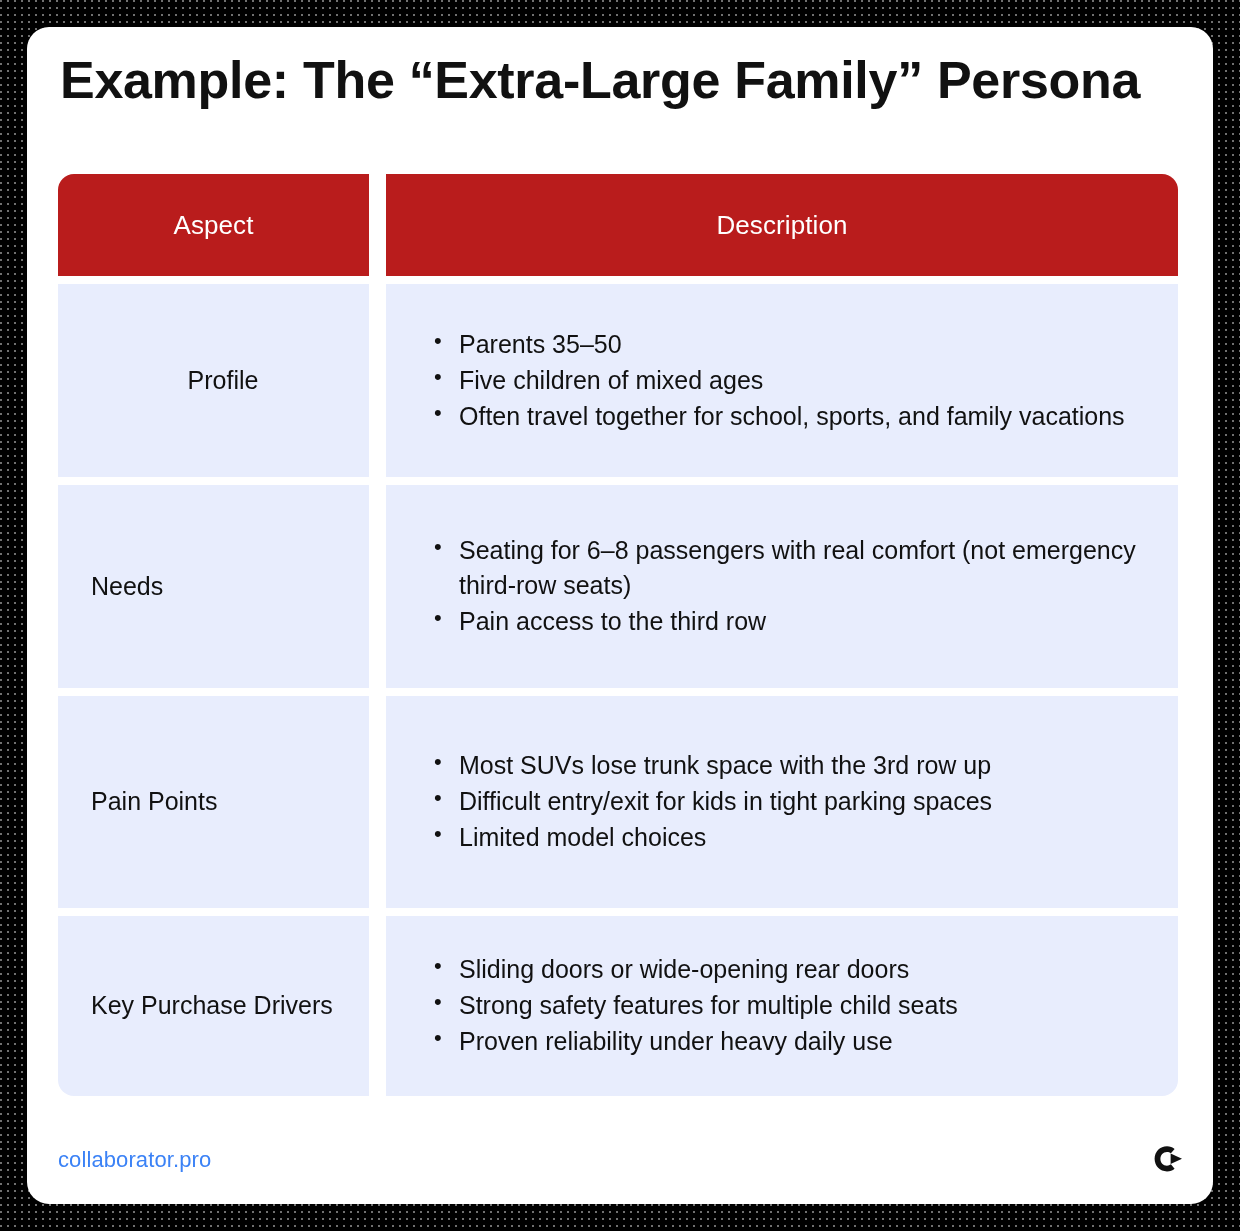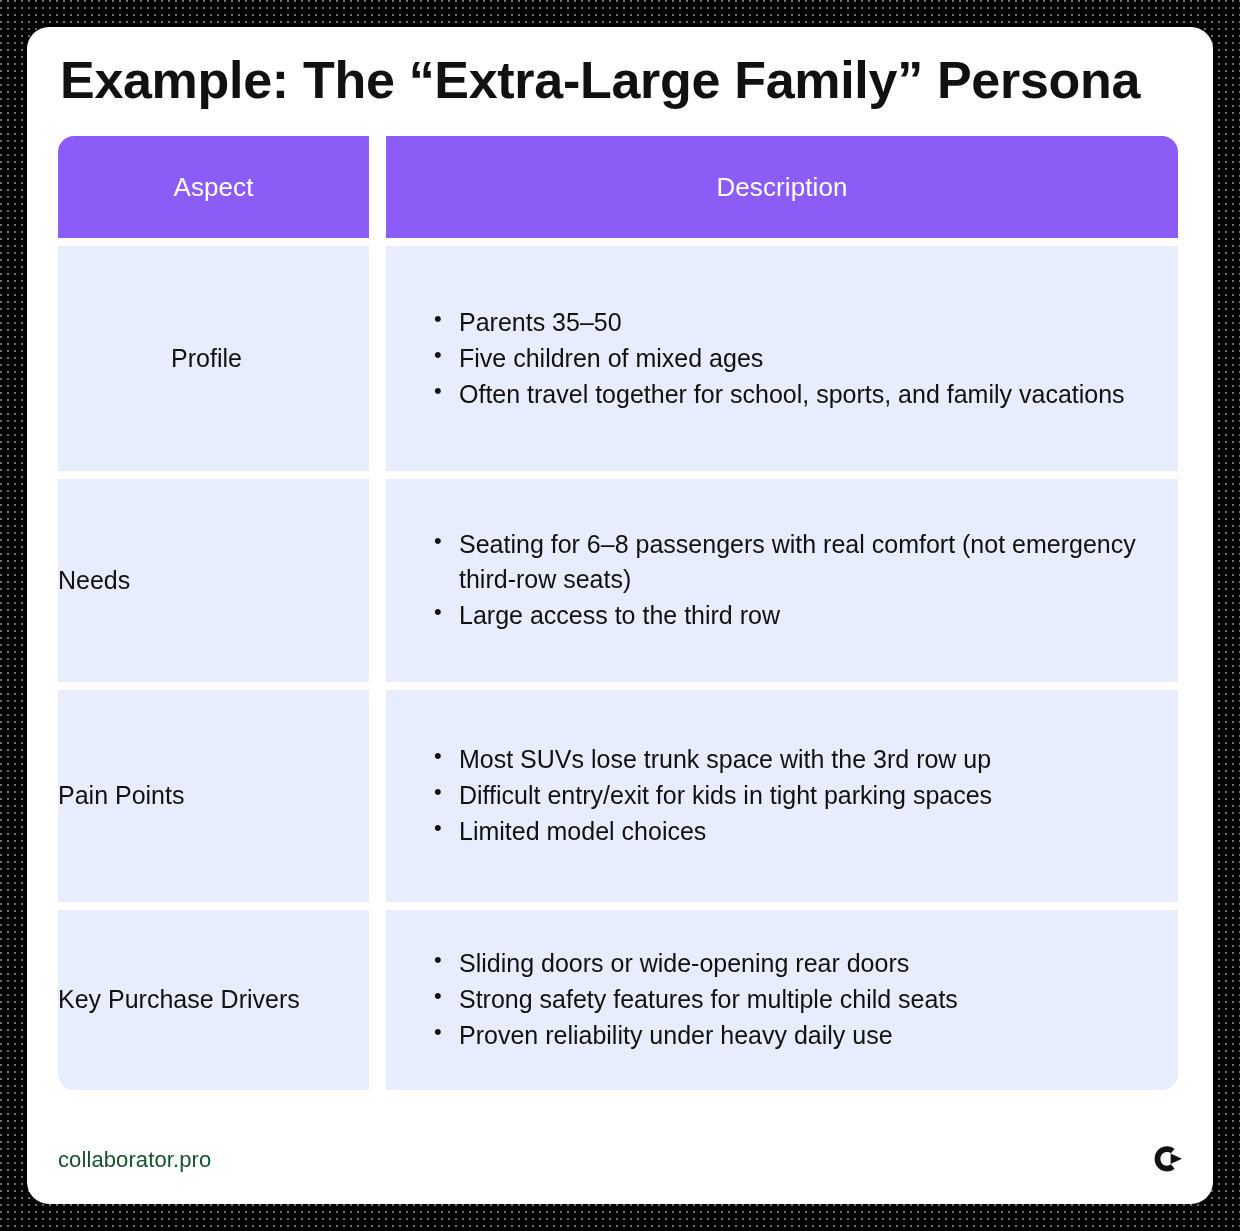--- a/index.html
+++ b/index.html
@@ -61,42 +61,44 @@
     gap: 17px;
     margin-bottom: 8px;
   }
   .trow:last-child { margin-bottom: 0; }
 
   .cell-aspect { width: 311px; flex: 0 0 311px; }
   .cell-desc   { flex: 1 1 auto; }
 
   
   .head .cell {
-    background: #8b5cf6;
+    background: #b91c1c;
     height: 102px;
     display: flex;
     align-items: center;
     justify-content: center;
+    margin-top: 38px;
   }
   .head .cell-aspect { border-radius: 16px 0 0 0; }
   .head .cell-desc   { border-radius: 0 16px 0 0; }
   .head-label {
     color: #ffffff;
     font-size: 26px;
     font-weight: 500;
     letter-spacing: 0.1px;
   }
 
   
   .body .cell {
     background: #E8EDFD;
   }
   .body .cell-aspect {
     display: flex;
     align-items: center;
+    padding-left: 33px;
     padding-right: 14px;
   }
   .body .cell-desc {
     display: flex;
     flex-direction: column;
     justify-content: center;
     padding: 18px 20px 18px 46px;
   }
 
   .body:last-child .cell-aspect { border-radius: 0 0 0 16px; align-items: center; }
@@ -121,40 +123,40 @@
   .bullets li::before {
     content: "\2022";
     position: absolute;
     left: 2px;
     top: -1px;
     font-size: 22px;
     color: #111111;
   }
 
   
-  .r0 .cell { height: 225px; justify-content: center; }
+  .r0 .cell { height: 193px; justify-content: center; }
   .r1 .cell { height: 203px; }
   .r2 .cell { height: 212px; }
   .r3 .cell { height: 180px; }
 
   
   .footer {
     position: absolute;
     left: 31px;
     right: 28px;
     top: 1105px;
     height: 56px;
     display: flex;
     align-items: center;
     justify-content: space-between;
   }
   .footer-brand {
     font-size: 22px;
     font-weight: 400;
-    color: #14532d;
+    color: #3b82f6;
     letter-spacing: 0.1px;
   }
   .footer-logo { width: 34px; height: 34px; display: block; }
 </style>
 </head>
 <body>
 
 <div class="frame">
   <div class="card">
 
@@ -184,21 +186,21 @@
         </div>
       </div>
 
       <div class="trow body r1">
         <div class="cell cell-aspect">
           <span class="aspect-label">Needs</span>
         </div>
         <div class="cell cell-desc">
           <ul class="bullets">
             <li>Seating for 6–8 passengers with real comfort (not emergency third-row seats)</li>
-            <li>Large access to the third row</li>
+            <li>Pain access to the third row</li>
           </ul>
         </div>
       </div>
 
       <div class="trow body r2">
         <div class="cell cell-aspect">
           <span class="aspect-label">Pain Points</span>
         </div>
         <div class="cell cell-desc">
           <ul class="bullets">

